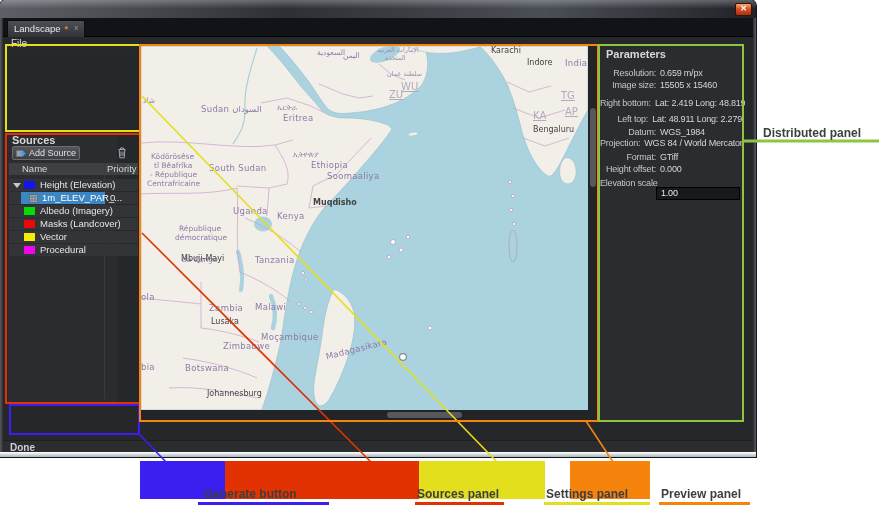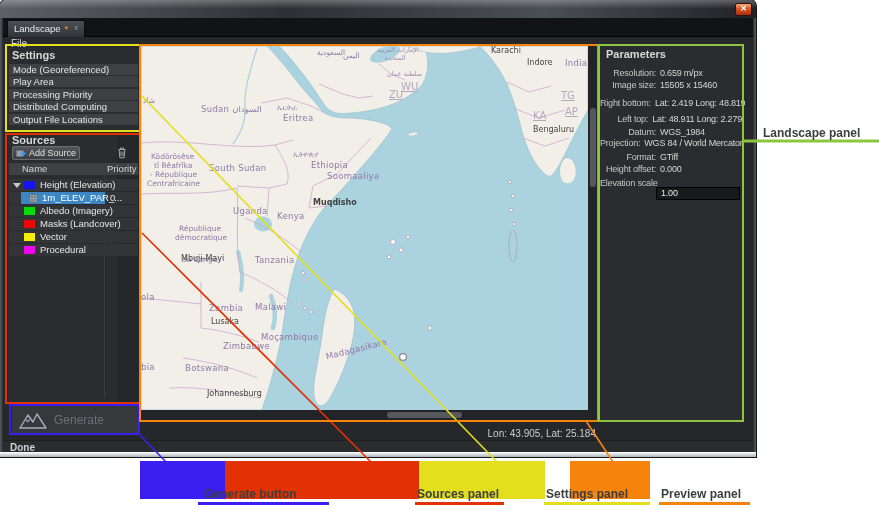--- a/index.html
+++ b/index.html
@@ -129,30 +129,20 @@
       </div>
     </div>
 
     <div class="menubar">
       <span class="menu-item">File</span>
     </div>
 
     <div class="frame-l"></div>
     <div class="frame-r"></div>
 
-    <div class="settings">
-      <div class="panel-header">Settings</div>
-      <div class="settings-items">
-        <div class="s-row">Mode (Georeferenced)</div>
-        <div class="s-row">Play Area</div>
-        <div class="s-row">Processing Priority</div>
-        <div class="s-row">Distributed Computing</div>
-        <div class="s-row">Output File Locations</div>
-      </div>
-    </div>
 
     <div class="sources">
       <div class="panel-header">Sources</div>
 
       <div class="add-source">
         <svg width="10" height="10" viewBox="0 0 10 10">
           <rect x="0.5" y="2.5" width="6" height="6" fill="#9aa0a8" stroke="#6c7077" stroke-width="0.8"></rect>
           <path d="M7 3 v5 M4.5 5.5 h5" stroke="#3f9df2" stroke-width="1.8"></path>
         </svg>
         <span>Add Source</span>
@@ -195,27 +185,20 @@
       <div class="t-row" style="top:98px">
         <span class="chip" style="background-color: rgb(242, 238, 6);"></span>
         <span class="t-label">Vector</span>
       </div>
       <div class="t-row" style="top:111px">
         <span class="chip" style="background-color: rgb(238, 6, 238);"></span>
         <span class="t-label">Procedural</span>
       </div>
     </div>
 
-    <div class="generate">
-      <svg width="30" height="20" viewBox="0 0 30 20">
-        <path d="M2 18 L10 5 L15 12 L19 4 L28 18 Z" fill="none" stroke="#a8aeb6" stroke-width="1.4" stroke-linejoin="round"></path>
-        <path d="M7.5 9.5 l2 2.2 l2.2 -2.2" fill="none" stroke="#a8aeb6" stroke-width="1.1"></path>
-      </svg>
-      <span class="gen-label">Generate</span>
-    </div>
 
     <div class="map">
       <div class="map-canvas">
         <svg width="447" height="364" viewBox="0 0 447 364">
           <rect x="0" y="0" width="447" height="364" fill="#aad3df"></rect>
 
           <path d="M0,0 L126,0 C134,8 146,22 158,38 C168,50 176,58 182,66 C188,70 196,72 206,72
                    C220,72 234,74 247,79 L251,83 C244,94 232,108 218,124 C204,140 193,152 184,161
                    C174,173 167,186 161,200 C156,212 152,226 149,240 C146,256 143,272 141,288
                    C138,306 133,324 128,342 C125,352 122,360 121,364 L0,364 Z" fill="#f2efe9" stroke="#9fc3cf" stroke-width="0.8"></path>
@@ -372,21 +355,20 @@
       <div class="p-row" style="top:118px">
         <span class="p-label">Height offset:</span>
         <span class="p-value">0.000</span>
       </div>
       <div class="p-row" style="top:130px">
         <span class="p-label" style="margin-top:2px">Elevation scale</span>
         <span class="elev-input">1.00</span>
       </div>
     </div>
 
-    <span class="coords">Lon: 43.905, Lat: 25.184</span>
     <div class="statusbar">
       <span class="status-done">Done</span>
     </div>
     <div class="win-bottom"></div>
   </div>
 
   <svg id="leader-svg">
     <line x1="139" y1="434" x2="166" y2="462" stroke-width="1.6" style="stroke: rgb(58, 31, 240);"></line>
     <line x1="142" y1="233" x2="371" y2="462" stroke-width="1.6" style="stroke: rgb(226, 50, 3);"></line>
     <line x1="142" y1="96" x2="497" y2="462" stroke-width="1.6" style="stroke: rgb(228, 223, 28);"></line>
@@ -402,20 +384,20 @@
 
   <div class="swatch" id="sw-generate" style="background-color: rgb(58, 31, 240);"></div>
   <div class="swatch" id="sw-sources" style="background-color: rgb(226, 50, 3);"></div>
   <div class="swatch" id="sw-settings" style="background-color: rgb(228, 223, 28);"></div>
   <div class="swatch" id="sw-preview" style="background-color: rgb(245, 131, 12);"></div>
 
   <span class="legend-label" id="lbl-generate">Generate button</span>
   <span class="legend-label" id="lbl-sources">Sources panel</span>
   <span class="legend-label" id="lbl-settings">Settings panel</span>
   <span class="legend-label" id="lbl-preview">Preview panel</span>
-  <span id="lbl-params">Landscape panel</span>
+  <span id="lbl-params">Distributed panel</span>
 
   <div class="underline" id="ul-generate" style="background-color: rgb(58, 31, 240);"></div>
   <div class="underline" id="ul-sources" style="background-color: rgb(226, 50, 3);"></div>
   <div class="underline" id="ul-settings" style="background-color: rgb(228, 223, 28);"></div>
   <div class="underline" id="ul-preview" style="background-color: rgb(245, 131, 12);"></div>
 
 </div>
 
 </body></html>

